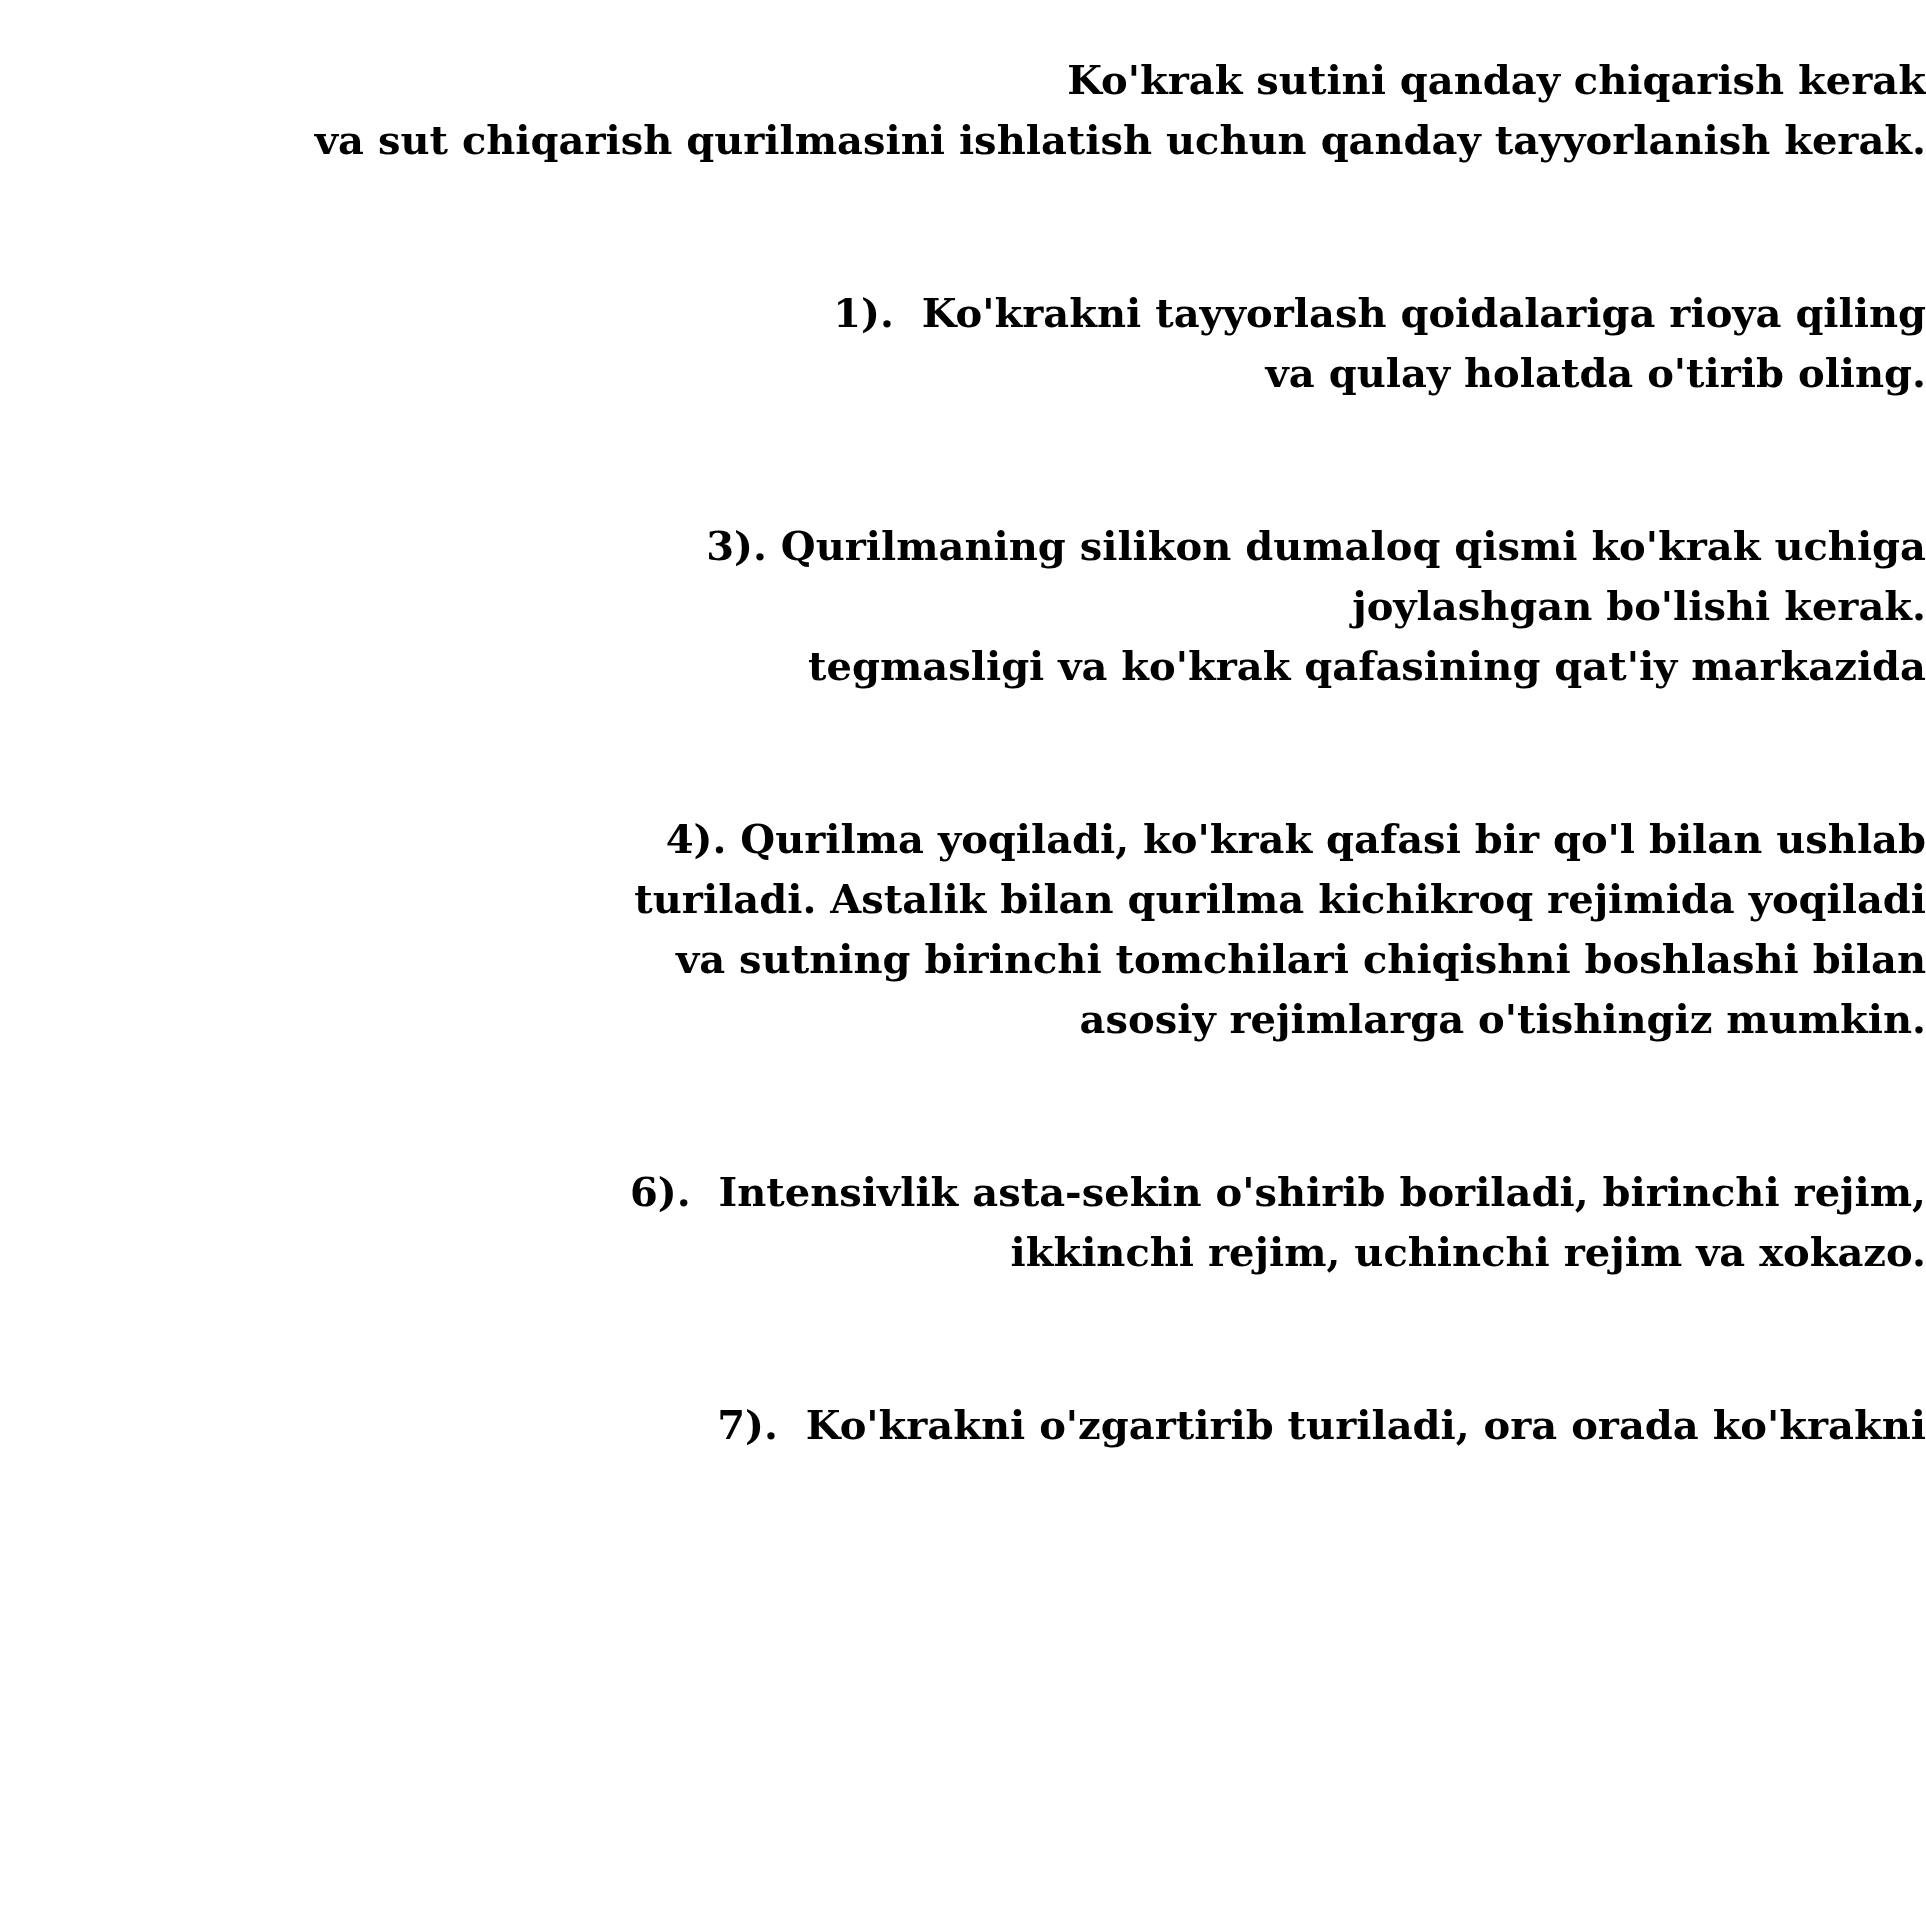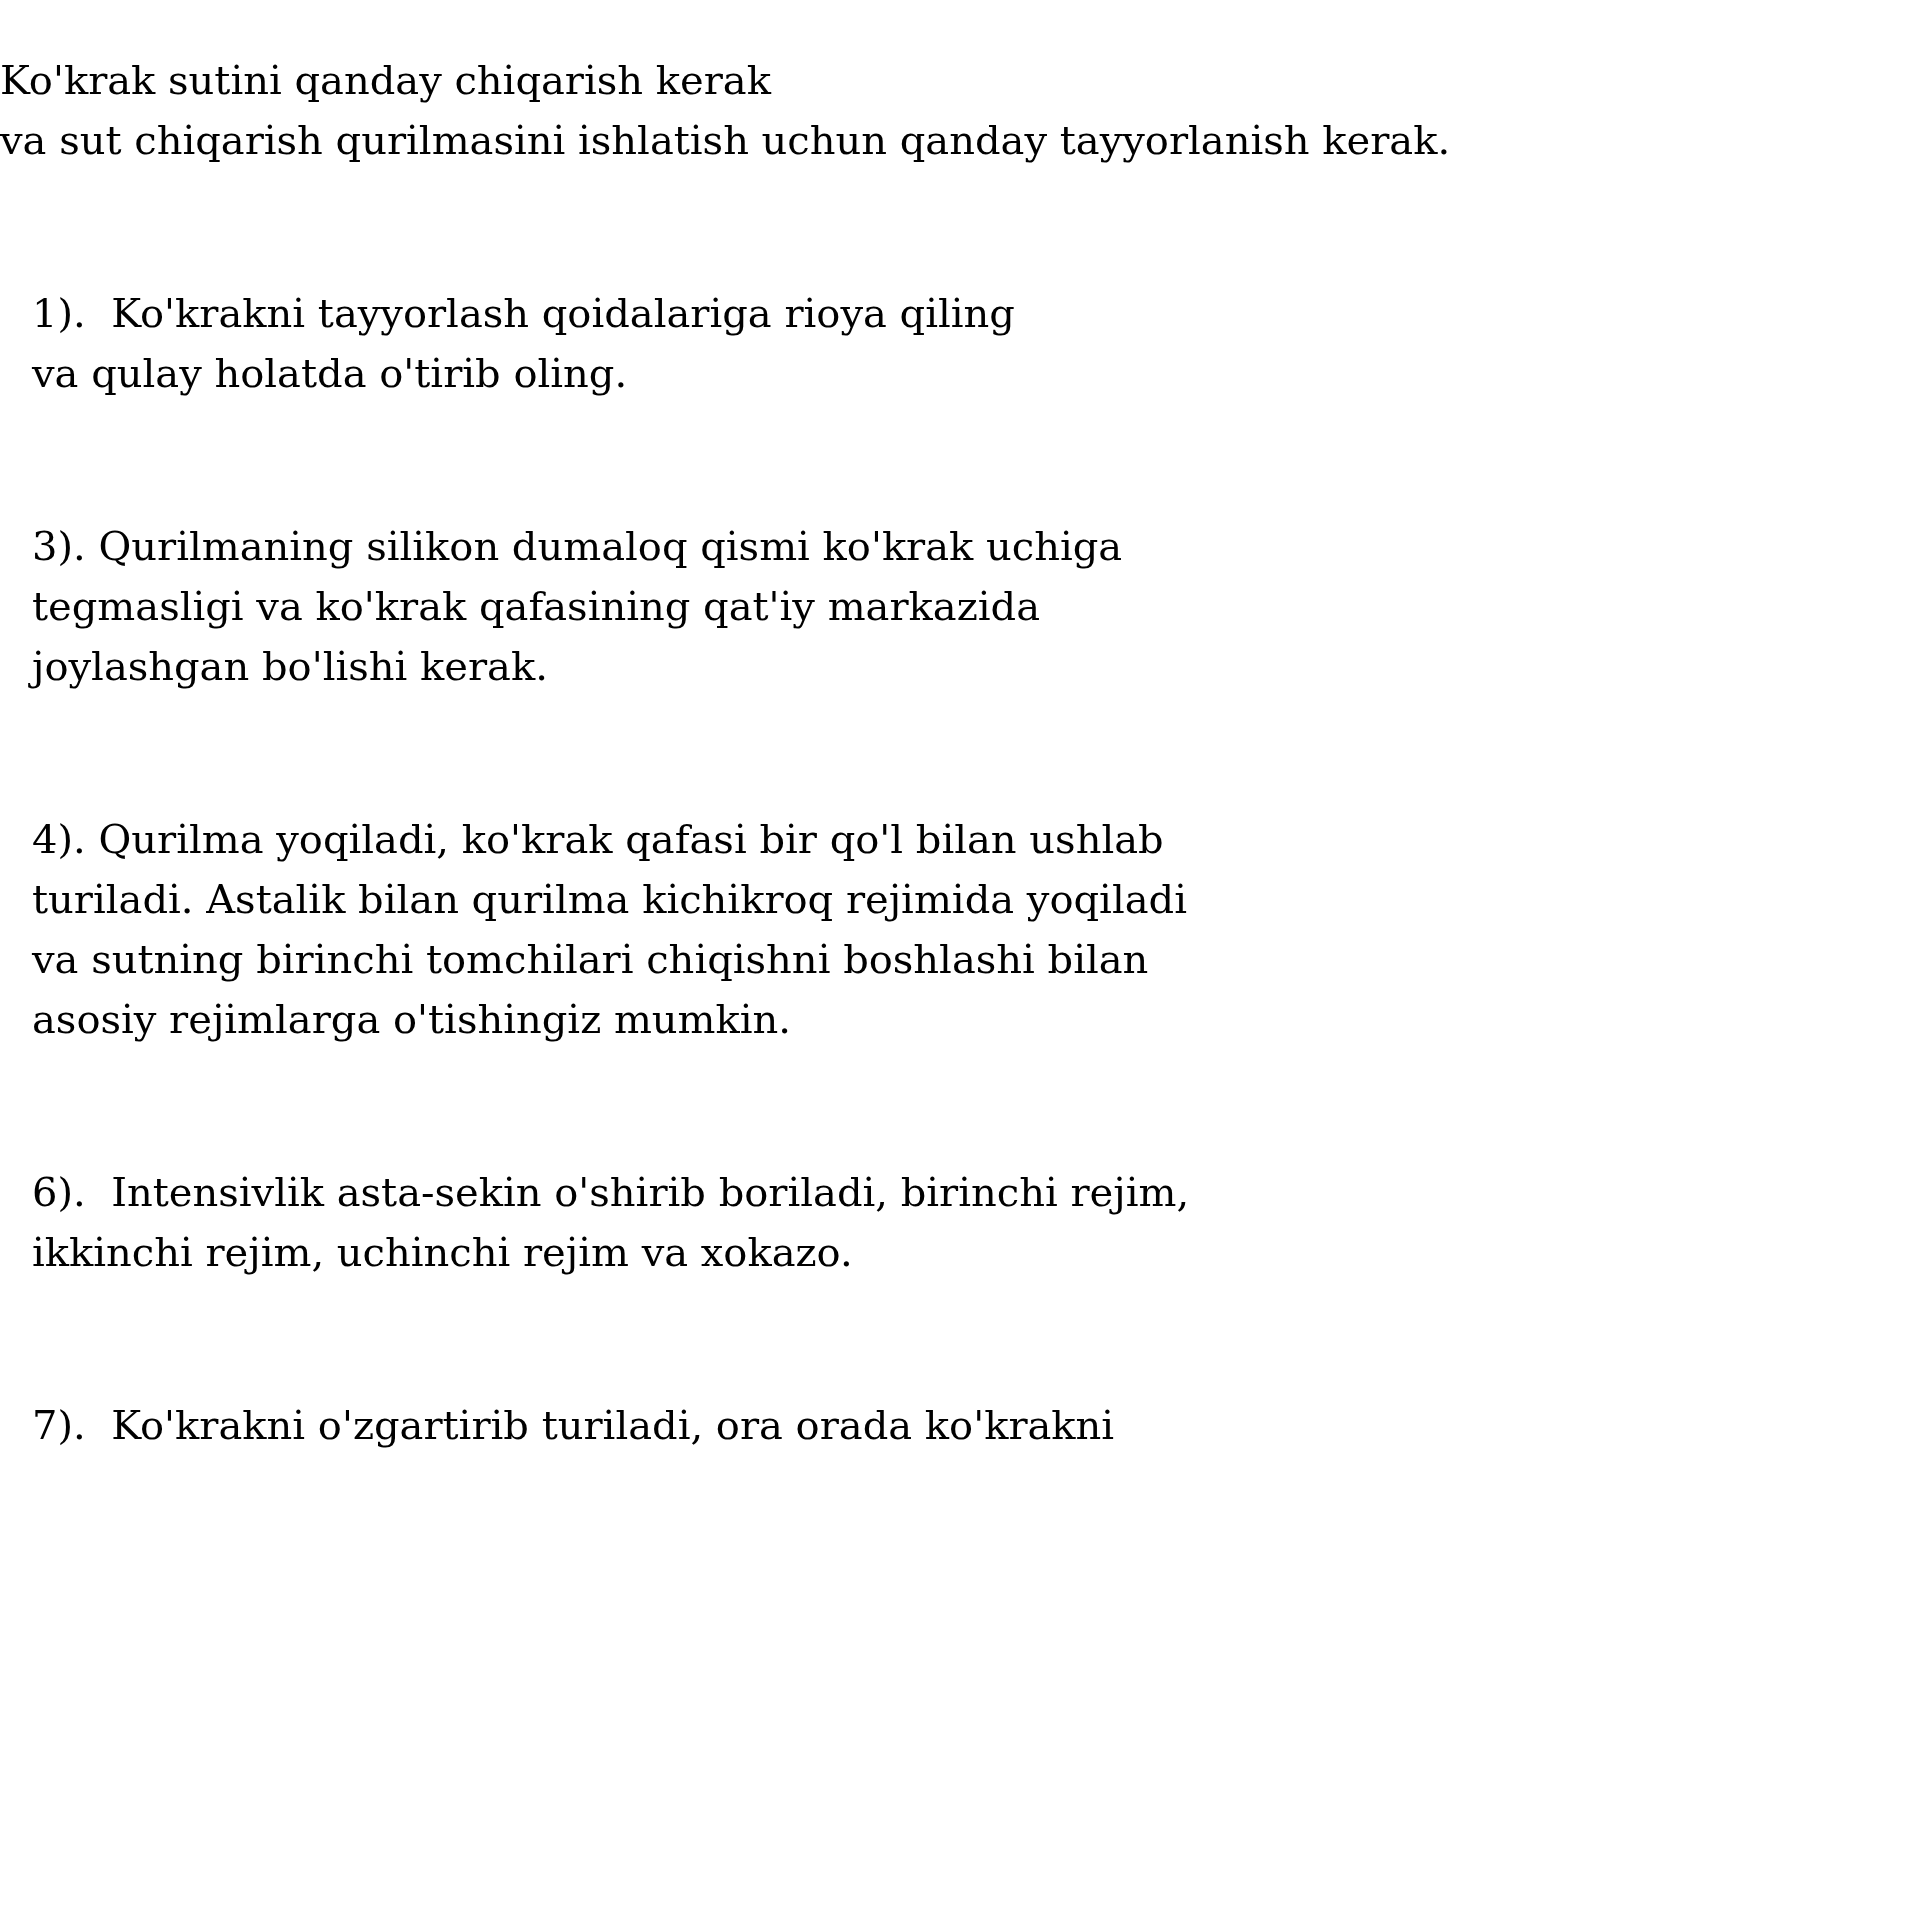--- a/index.html
+++ b/index.html
@@ -18,24 +18,24 @@
     left: 0;
     width: 1926px;
     height: 1926px;
     box-sizing: border-box;
     padding-top: 50px;
     background: #ffffff;
     color: #000000;
     font-family: "DejaVu Serif", "Liberation Serif", serif;
   }
   .block {
-    text-align: left;
+    text-align: right;
     font-size: 40px;
     line-height: 60px;
-    font-weight: normal;
+    font-weight: bold;
   }
   .block + .block {
     margin-top: 113px;
     margin-left: 32px;
   }
   .line {
     white-space: pre-wrap; 
   }
 </style>
 </head>
@@ -49,22 +49,22 @@
   </div>
 
   <div class="block">
     <div class="line">1).  Ko'krakni tayyorlash qoidalariga rioya qiling</div>
     <div class="line">va qulay holatda o'tirib oling.</div>
   </div>
 
 
   <div class="block">
     <div class="line">3). Qurilmaning silikon dumaloq qismi ko'krak uchiga</div>
+    <div class="line">joylashgan bo'lishi kerak.</div>
     <div class="line">tegmasligi va ko'krak qafasining qat'iy markazida</div>
-    <div class="line">joylashgan bo'lishi kerak.</div>
   </div>
 
   <div class="block">
     <div class="line">4). Qurilma yoqiladi, ko'krak qafasi bir qo'l bilan ushlab</div>
     <div class="line">turiladi. Astalik bilan qurilma kichikroq rejimida yoqiladi</div>
     <div class="line">va sutning birinchi tomchilari chiqishni boshlashi bilan</div>
     <div class="line">asosiy rejimlarga o'tishingiz mumkin.</div>
   </div>
 
   <div class="block">

